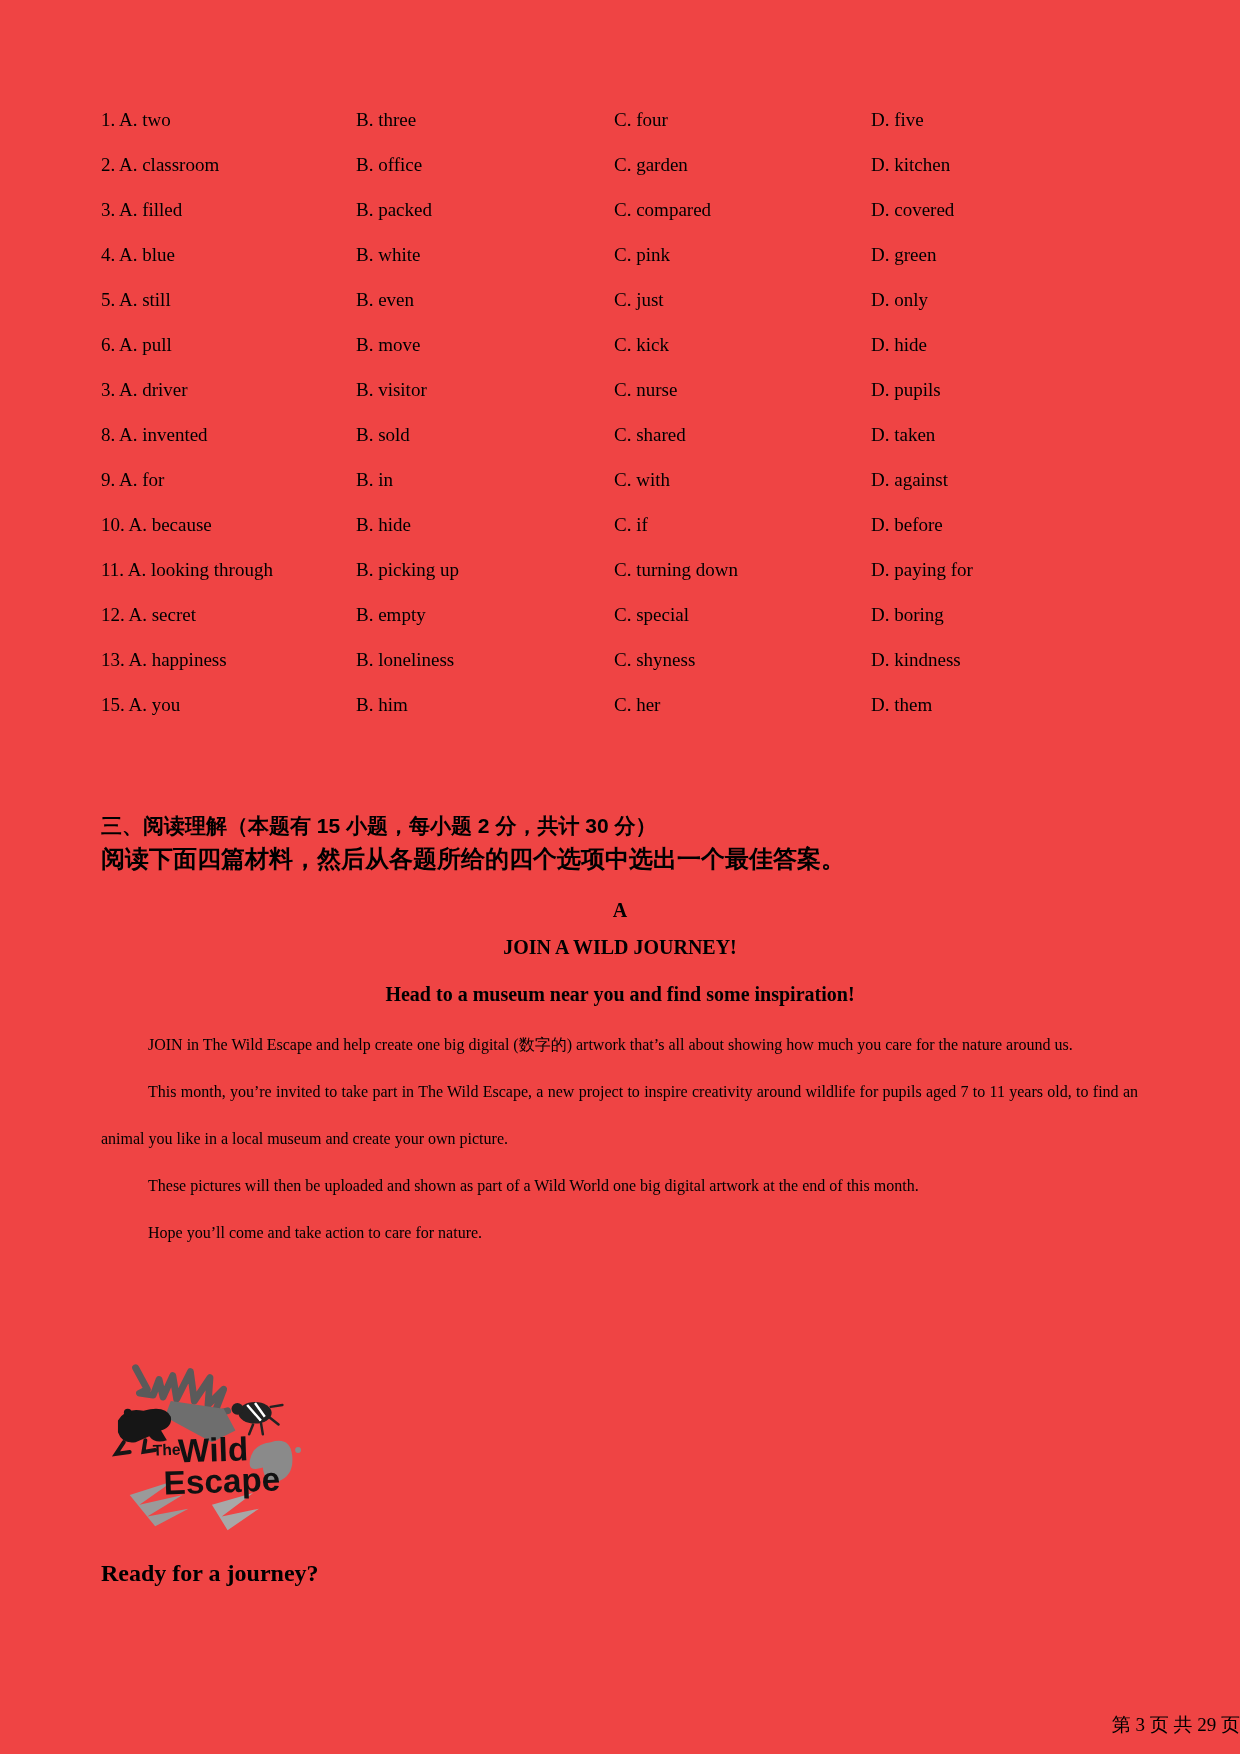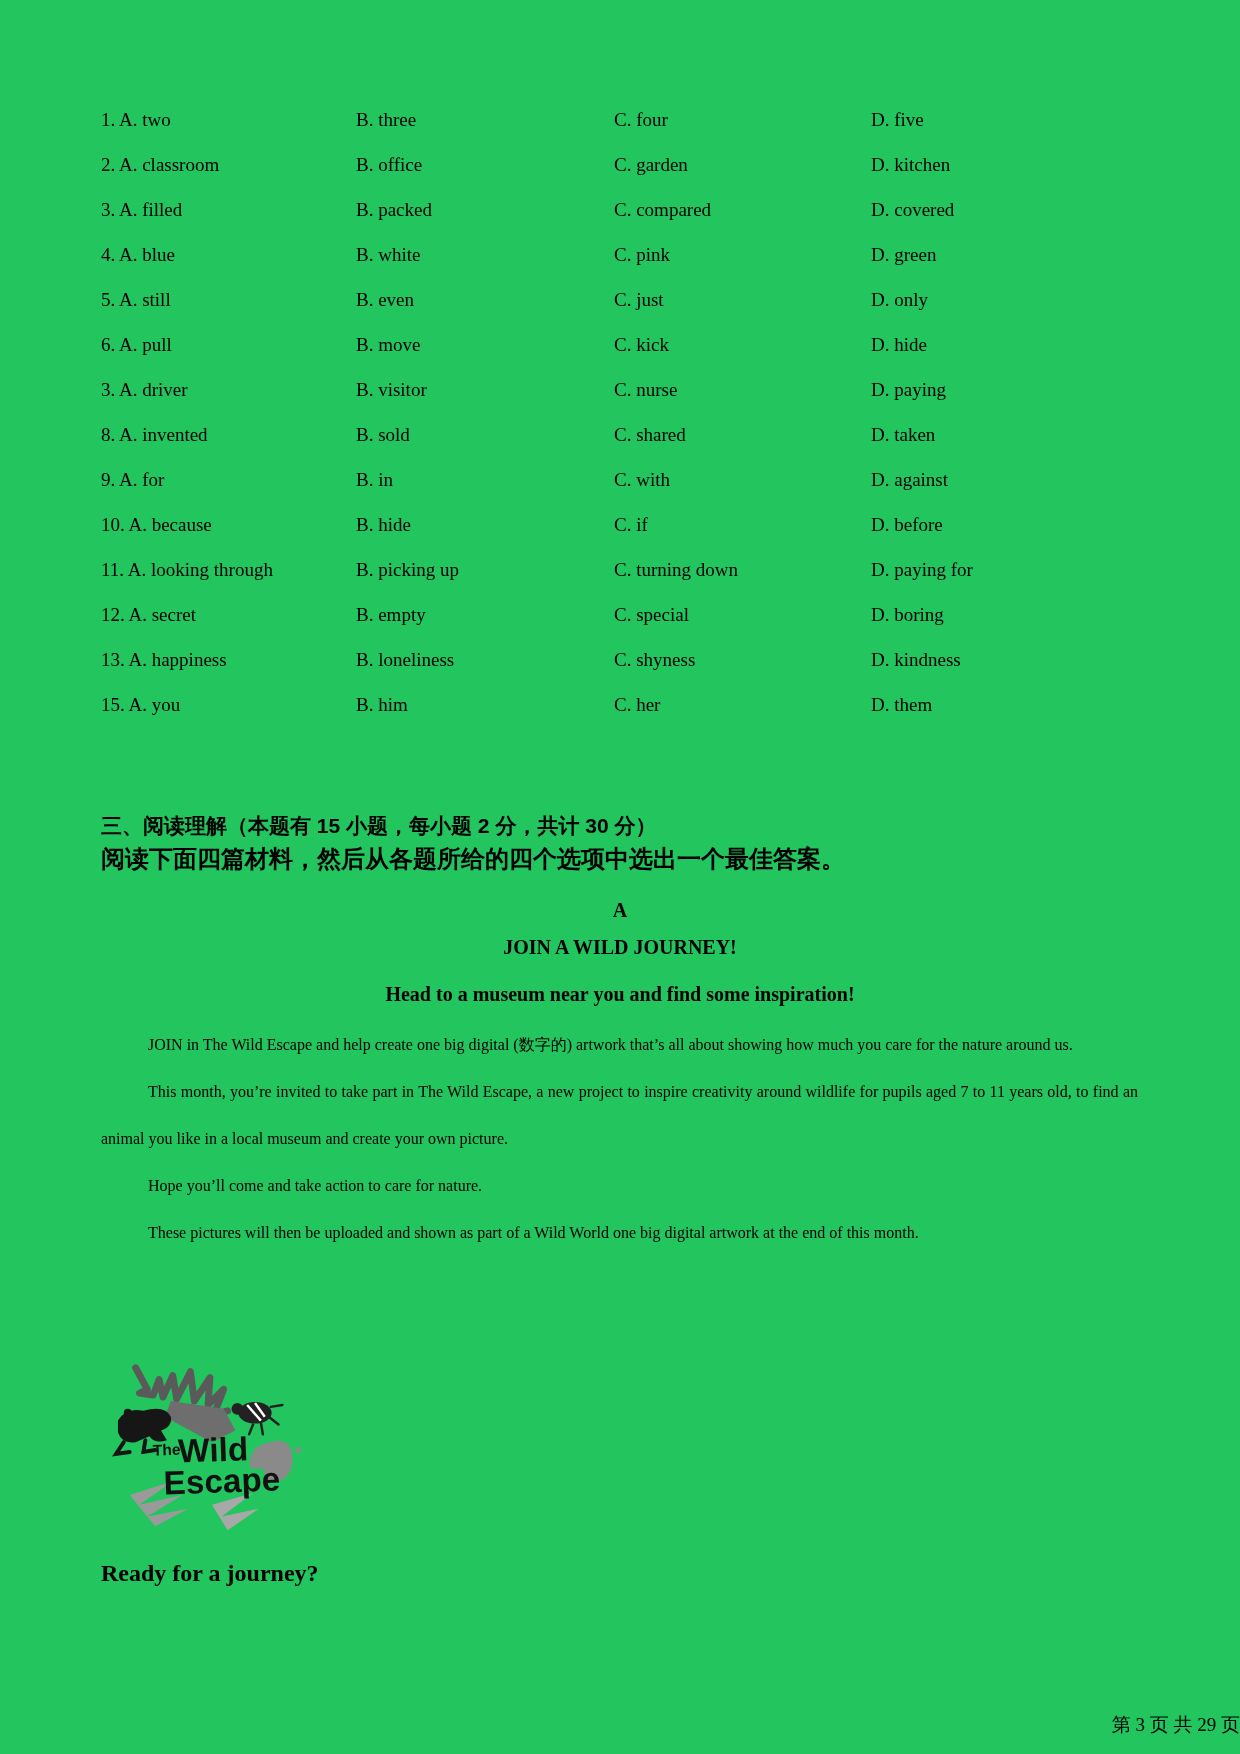--- a/index.html
+++ b/index.html
@@ -1,21 +1,21 @@
 <!DOCTYPE html>
 <html><head>
 <meta charset="utf-8">
 <style>
   html, body { margin: 0; padding: 0; background: #e8e8e8; }
   .page {
     position: relative;
     width: 1240px;
     height: 1754px;
     margin: 0 auto;
-    background: #22c55e;
+    background: #ef4444;
     color: #000000;
     font-family: "Liberation Serif", serif;
     overflow: hidden;
   }
   
   .questions {
     position: absolute;
     top: 97px;
     left: 101px;
     width: 1040px;
@@ -131,21 +131,21 @@
     <div class="q-row">
       <span class="q-cell">6. A. pull</span>
       <span class="q-cell">B. move</span>
       <span class="q-cell">C. kick</span>
       <span class="q-cell">D. hide</span>
     </div>
     <div class="q-row">
       <span class="q-cell">3. A. driver</span>
       <span class="q-cell">B. visitor</span>
       <span class="q-cell">C. nurse</span>
-      <span class="q-cell">D. paying</span>
+      <span class="q-cell">D. pupils</span>
     </div>
     <div class="q-row">
       <span class="q-cell">8. A. invented</span>
       <span class="q-cell">B. sold</span>
       <span class="q-cell">C. shared</span>
       <span class="q-cell">D. taken</span>
     </div>
     <div class="q-row">
       <span class="q-cell">9. A. for</span>
       <span class="q-cell">B. in</span>
@@ -187,22 +187,22 @@
   <div class="section-header">三、阅读理解（本题有 15 小题，每小题 2 分，共计 30 分）</div>
   <div class="instruction">阅读下面四篇材料，然后从各题所给的四个选项中选出一个最佳答案。</div>
 
   <div class="centered passage-label">A</div>
   <div class="centered passage-title">JOIN A WILD JOURNEY!</div>
   <div class="centered passage-subtitle">Head to a museum near you and find some inspiration!</div>
 
   <div class="passage-body">
     <p>JOIN in The Wild Escape and help create one big digital (数字的) artwork that’s all about showing how much you care for the nature around us.</p>
     <p>This month, you’re invited to take part in The Wild Escape, a new project to inspire creativity around wildlife for pupils aged 7 to 11 years old, to find an animal you like in a local museum and create your own picture.</p>
+    <p>These pictures will then be uploaded and shown as part of a Wild World one big digital artwork at the end of this month.</p>
     <p>Hope you’ll come and take action to care for nature.</p>
-    <p>These pictures will then be uploaded and shown as part of a Wild World one big digital artwork at the end of this month.</p>
   </div>
 
   <div class="logo">
     <svg viewBox="0 0 210 190" xmlns="http://www.w3.org/2000/svg">
       <g>
         <path d="M30 12 L42 34 L34 38 L48 40 L54 24 L58 42 L68 20 L72 44 L86 16 L90 46 L106 22 L104 50 L120 34 L110 60 L124 56" fill="none" stroke="#5a5a5a" stroke-width="7" stroke-linejoin="round" stroke-linecap="round"></path>
         <path d="M66 46 L120 54 L132 76 L108 88 L82 74 L60 62 Z" fill="#6e6e6e"></path>
       </g>
       <g>
         <path d="M12 66 Q20 52 38 56 Q60 50 66 62 Q68 72 56 76 L62 86 Q50 90 44 82 L30 88 Q16 90 12 78 Z" fill="#161616"></path>

